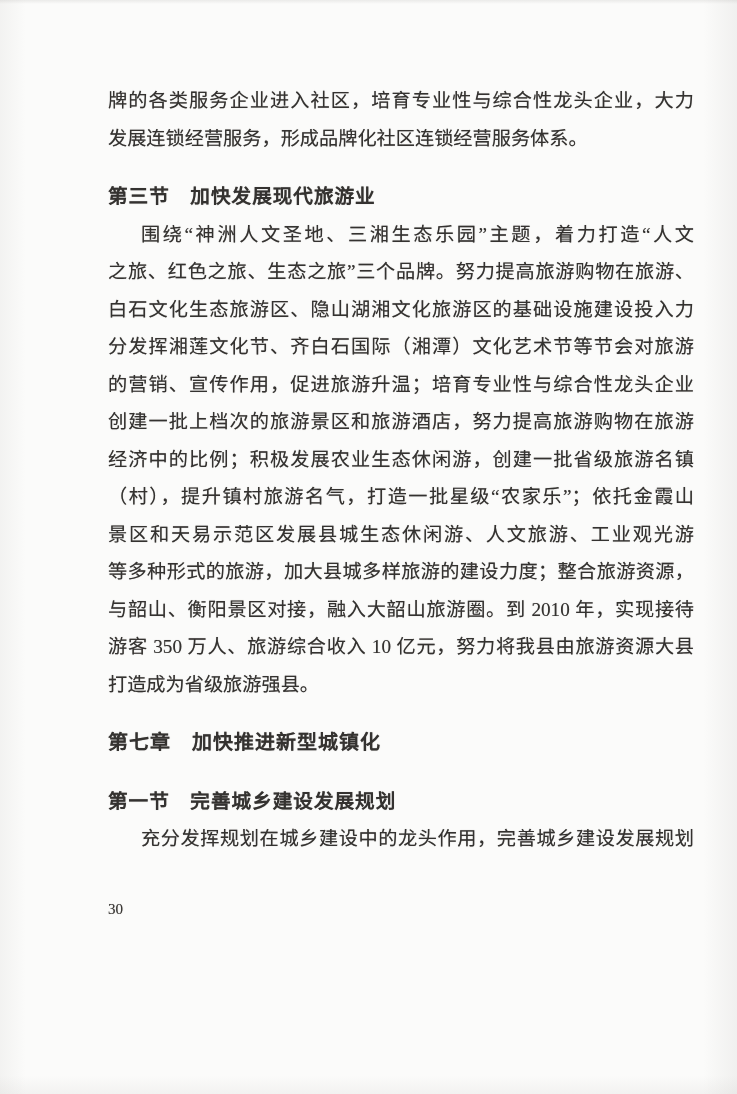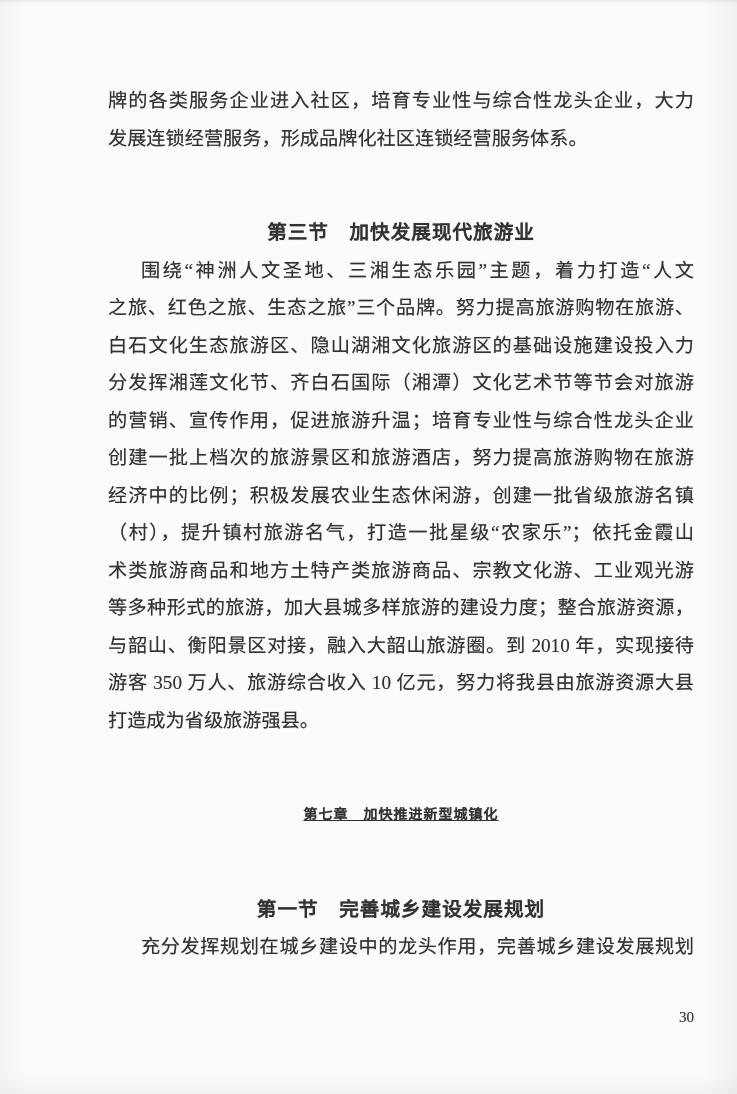--- a/index.html
+++ b/index.html
@@ -39,40 +39,38 @@
   .line.full {
     white-space: normal;
     text-align: justify;
     text-align-last: justify;
     text-justify: inter-character;
   }
   .line.indent {
     text-indent: 33px;
   }
   .heading {
-    margin: 57px 0 0 0;
+    margin: 21px 0 0 0;
     width: 586px;
     height: 37.5px;
     line-height: 37.5px;
     font-size: 19.6px;
     font-weight: bold;
-    text-align: center;
     letter-spacing: 1px;
   }
   .heading.chapter {
-    font-size: 14px;
-    text-decoration: underline;
+    font-size: 20px;
   }
   .para {
     margin: 0;
   }
   .pageno {
     margin-top: 41px;
     width: 586px;
-    text-align: right;
+    text-align: left;
     font-size: 15px;
     line-height: 20px;
     color: #3a3835;
   }
 </style>
 </head>
 <body>
 
 <div class="page">
   <div class="text-col">
@@ -86,21 +84,21 @@
 
     <div class="para">
       <div class="line full indent">围绕“神洲人文圣地、三湘生态乐园”主题，着力打造“人文</div>
       <div class="line full">之旅、红色之旅、生态之旅”三个品牌。努力提高旅游购物在旅游、</div>
       <div class="line full">白石文化生态旅游区、隐山湖湘文化旅游区的基础设施建设投入力</div>
       <div class="line full">分发挥湘莲文化节、齐白石国际（湘潭）文化艺术节等节会对旅游</div>
       <div class="line full">的营销、宣传作用，促进旅游升温；培育专业性与综合性龙头企业</div>
       <div class="line full">创建一批上档次的旅游景区和旅游酒店，努力提高旅游购物在旅游</div>
       <div class="line full">经济中的比例；积极发展农业生态休闲游，创建一批省级旅游名镇</div>
       <div class="line full">（村），提升镇村旅游名气，打造一批星级“农家乐”；依托金霞山</div>
-      <div class="line full">术类旅游商品和地方土特产类旅游商品、宗教文化游、工业观光游</div>
+      <div class="line full">景区和天易示范区发展县城生态休闲游、人文旅游、工业观光游</div>
       <div class="line full">等多种形式的旅游，加大县城多样旅游的建设力度；整合旅游资源，</div>
       <div class="line full">与韶山、衡阳景区对接，融入大韶山旅游圈。到 2010 年，实现接待</div>
       <div class="line full">游客 350 万人、旅游综合收入 10 亿元，努力将我县由旅游资源大县</div>
       <div class="line">打造成为省级旅游强县。</div>
     </div>
 
     <div class="heading chapter">第七章　加快推进新型城镇化</div>
 
     <div class="heading">第一节　完善城乡建设发展规划</div>
 

